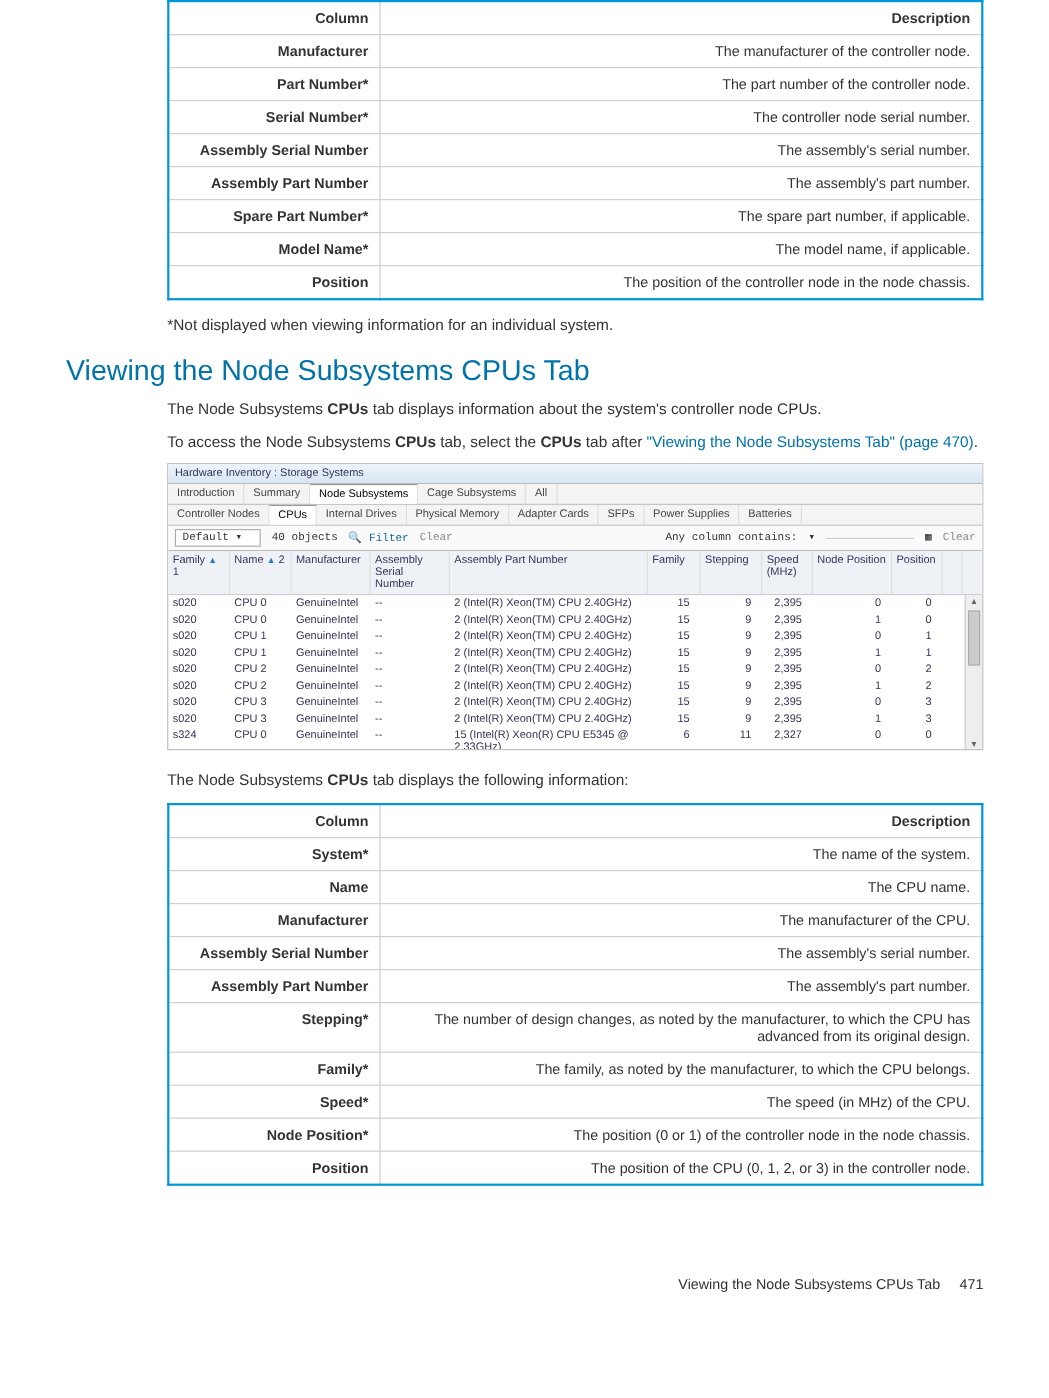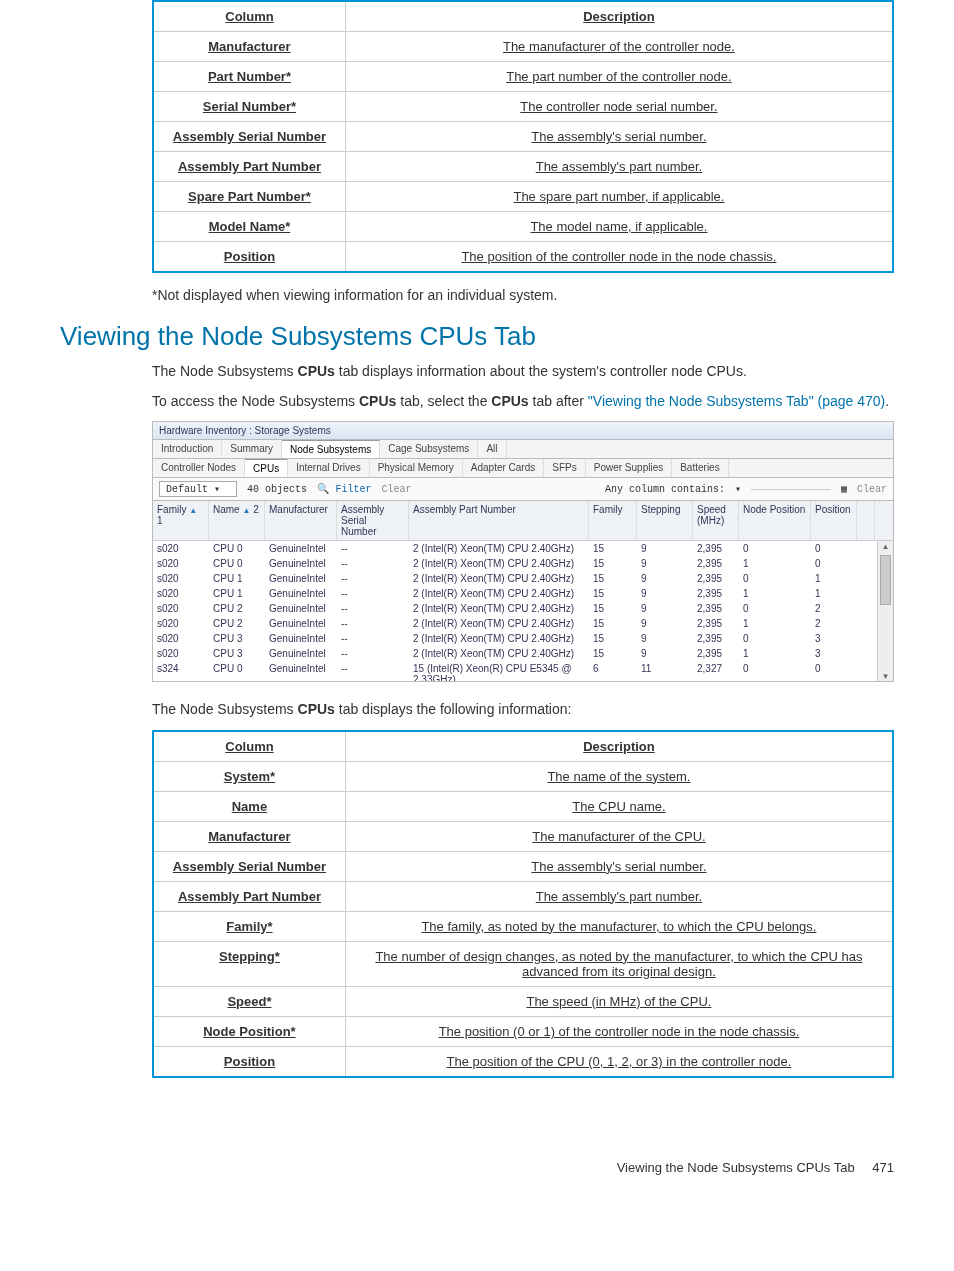--- a/index.html
+++ b/index.html
@@ -16,24 +16,23 @@
       width: 100%;
       border-collapse: collapse;
       border: 2px solid #0096d6;
       margin-bottom: 14px;
       margin-left: 92px;
       width: calc(100% - 92px);
     }
     .table1 th, .table1 td, .table2 th, .table2 td {
       border: 1px solid #ccc;
       padding: 7px 10px;
-      text-align: center;
+      text-align: right;
       vertical-align: top;
       font-size: 13px;
-      text-decoration: underline;
     }
     .table1 th, .table2 th { font-weight: bold; background: #fff; }
     .table1 td:first-child, .table2 td:first-child { font-weight: bold; width: 26%; }
     .table1 th:first-child, .table2 th:first-child { width: 26%; }
     .note { margin-left: 92px; margin-bottom: 18px; font-size: 14px; }
     h2.section-title {
       font-family: Arial, Helvetica, sans-serif;
       font-weight: normal;
       font-size: 26px;
       color: #0073aa;
@@ -89,21 +88,21 @@
     .ss-filterbar .spacer { flex: 1; }
     .ss-filterbar .clear-link { color: #888; }
     .ss-headrow, .ss-row {
       display: grid;
       grid-template-columns: 56px 56px 72px 72px 180px 48px 56px 46px 72px 46px 18px;
       font-size: 10px;
     }
     .ss-headrow { background: #eef2f6; border-bottom: 1px solid #ccc; }
     .ss-headrow > div { padding: 3px 4px; border-right: 1px solid #ddd; color: #335; }
     .ss-row > div { padding: 2px 4px; color: #335; }
-    .ss-row .num { text-align: left; padding-right: 10px; }
+    .ss-row .num { text-align: right; padding-right: 10px; }
     .ss-rows { max-height: 140px; overflow: hidden; position: relative; }
     .ss-scroll { position: absolute; right: 0; top: 0; width: 16px; height: 100%; background: #eee; border-left: 1px solid #ccc; }
     .ss-scroll .thumb { position: absolute; left: 2px; right: 2px; top: 14px; height: 50px; background: #ccc; border: 1px solid #aaa; }
     .ss-scroll .arrow { text-align: center; color: #666; font-size: 9px; }
     .ss-scroll .arrow.up { position: absolute; top: 0; left: 0; right: 0; }
     .ss-scroll .arrow.down { position: absolute; bottom: 0; left: 0; right: 0; }
     .sort-icon { color: #2a7abf; font-size: 8px; }
     .footer { text-align: right; margin: 28px 60px 0 0; font-size: 13px; }
     .footer .pagenum { margin-left: 14px; }
   </style>
@@ -362,26 +361,26 @@
         </tr>
         <tr>
           <td>Assembly Serial Number</td>
           <td>The assembly's serial number.</td>
         </tr>
         <tr>
           <td>Assembly Part Number</td>
           <td>The assembly's part number.</td>
         </tr>
         <tr>
+          <td>Stepping*</td>
+          <td>The number of design changes, as noted by the manufacturer, to which the CPU has advanced from its original design.</td>
+        </tr>
+        <tr>
           <td>Family*</td>
           <td>The family, as noted by the manufacturer, to which the CPU belongs.</td>
-        </tr>
-        <tr>
-          <td>Stepping*</td>
-          <td>The number of design changes, as noted by the manufacturer, to which the CPU has advanced from its original design.</td>
         </tr>
         <tr>
           <td>Speed*</td>
           <td>The speed (in MHz) of the CPU.</td>
         </tr>
         <tr>
           <td>Node Position*</td>
           <td>The position (0 or 1) of the controller node in the node chassis.</td>
         </tr>
         <tr>

